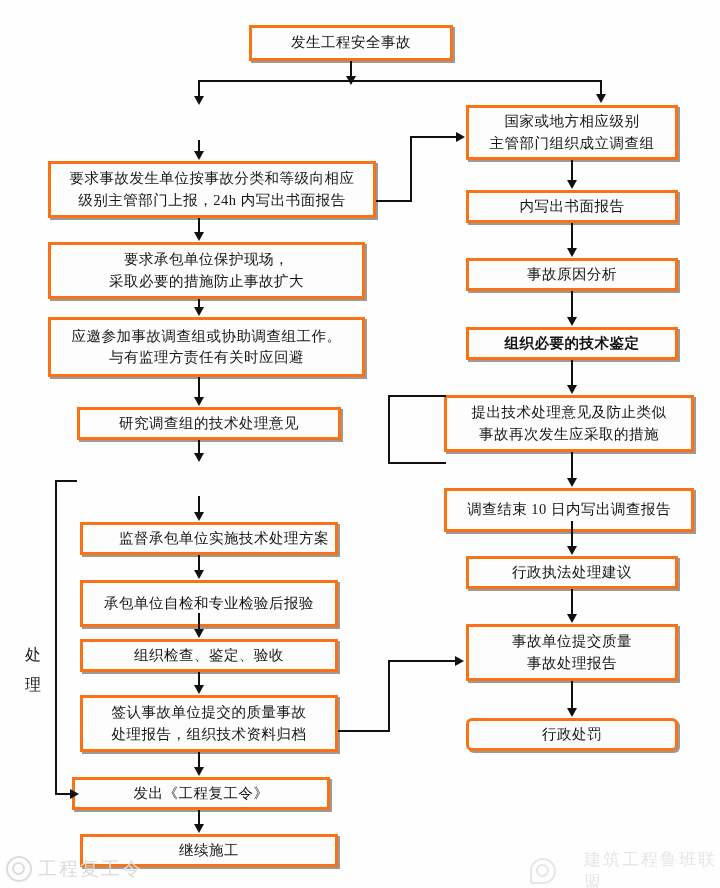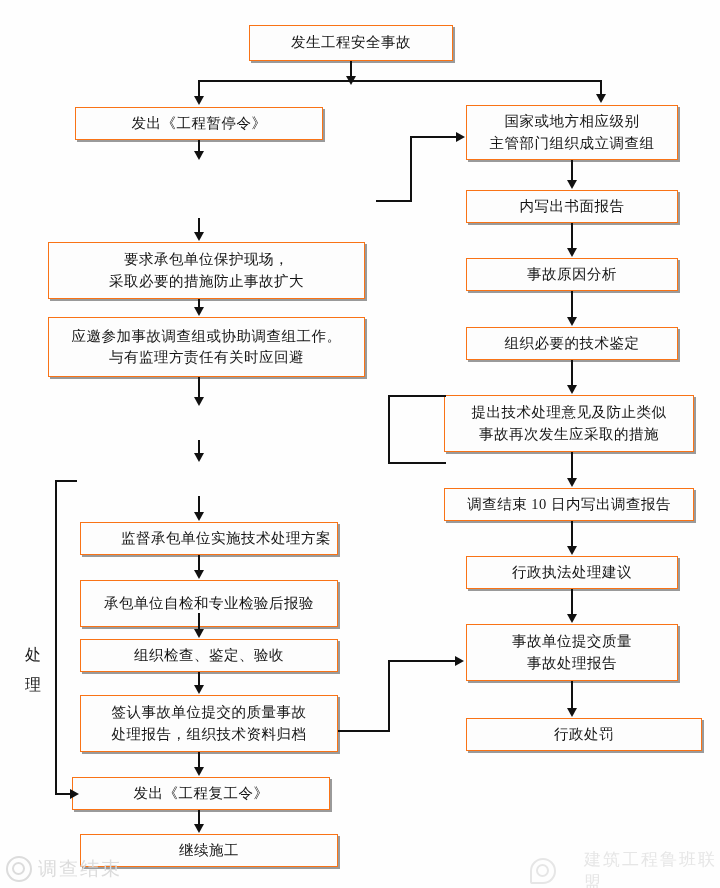--- a/index.html
+++ b/index.html
@@ -17,21 +17,21 @@
     height: 888px;
     background: #fefefe;
     overflow: hidden;
   }
 
   
   .node {
     position: absolute;
     box-sizing: border-box;
     background: #fdfdfd;
-    border: 1px solid #f97316;
+    border: 3px solid #f97316;
     box-shadow: 2px 2px 0 0 #9a9a9a;
     display: flex;
     align-items: center;
     justify-content: center;
     text-align: center;
     font-size: 14.5px;
     line-height: 1.45;
     letter-spacing: 0.5px;
     color: #141414;
     padding: 2px 6px;
@@ -106,35 +106,39 @@
 </style>
 </head>
 <body>
 
 <div id="canvas">
 
   <div class="node" style="left:249px; top:25px; width:204px; height:36px;">
     <span>发生工程安全事故</span>
   </div>
 
-  <div class="node" style="left:75px; top:107px; width:248px; height:33px;">
-    <span>发出《工程暂停令》</span>
-  </div>
-
+
+  <div class="node" style="left:48px; top:161px; width:328px; height:57px;">
+    <span>要求事故发生单位按事故分类和等级向相应
+级别主管部门上报，24h 内写出书面报告</span>
+  </div>
 
   <div class="node" style="left:48px; top:242px; width:317px; height:57px;">
     <span>要求承包单位保护现场，
 采取必要的措施防止事故扩大</span>
   </div>
 
   <div class="node" style="left:48px; top:317px; width:317px; height:60px;">
     <span>应邀参加事故调查组或协助调查组工作。
 与有监理方责任有关时应回避</span>
   </div>
 
+  <div class="node" style="left:77px; top:407px; width:264px; height:33px;">
+    <span>研究调查组的技术处理意见</span>
+  </div>
 
 
   <div class="node" style="left:80px; top:522px; width:258px; height:33px;justify-content:flex-end;">
     <span>监督承包单位实施技术处理方案</span>
   </div>
 
   <div class="node" style="left:80px; top:580px; width:258px; height:47px;">
     <span>承包单位自检和专业检验后报验</span>
   </div>
 
@@ -161,43 +165,43 @@
   </div>
 
   <div class="node" style="left:466px; top:190px; width:212px; height:33px;">
     <span>内写出书面报告</span>
   </div>
 
   <div class="node" style="left:466px; top:258px; width:212px; height:33px;">
     <span>事故原因分析</span>
   </div>
 
-  <div class="node" style="left:466px; top:327px; width:212px; height:33px;">
+  <div class="node" style="left:466px; top:327px; width:212px; height:33px;font-weight:bold;">
     <span>组织必要的技术鉴定</span>
   </div>
 
   <div class="node" style="left:444px; top:395px; width:250px; height:57px;">
     <span>提出技术处理意见及防止类似
 事故再次发生应采取的措施</span>
   </div>
 
-  <div class="node" style="left:444px; top:488px; width:250px; height:33px;">
+  <div class="node" style="left:444px; top:488px; width:250px; height:44px;">
     <span>调查结束 10 日内写出调查报告</span>
   </div>
 
   <div class="node" style="left:466px; top:556px; width:212px; height:33px;">
     <span>行政执法处理建议</span>
   </div>
 
   <div class="node" style="left:466px; top:624px; width:212px; height:57px;">
     <span>事故单位提交质量
 事故处理报告</span>
   </div>
 
-  <div class="node" style="left:466px; top:718px; width:236px; height:33px;">
+  <div class="node" style="left:466px; top:718px; width:212px; height:33px;border-radius:6px;">
     <span>行政处罚</span>
   </div>
 
   <div class="ln lnv" style="left:350px; top:61px; height:17px;"></div>
   <div class="arrow arrow-down" style="left:346px; top:76px;"></div>
   <div class="ln lnh" style="left:198px; top:80px; width:403px;"></div>
   <div class="ln lnv" style="left:198px; top:80px; height:17px;"></div>
   <div class="arrow arrow-down" style="left:194px; top:96px;"></div>
   <div class="ln lnv" style="left:600px; top:80px; height:15px;"></div>
   <div class="arrow arrow-down" style="left:596px; top:94px;"></div>
@@ -275,21 +279,21 @@
 
   <div class="ln lnh" style="left:338px; top:730px; width:52px;"></div>
   <div class="ln lnv" style="left:388px; top:660px; height:71px;"></div>
   <div class="ln lnh" style="left:388px; top:660px; width:68px;"></div>
   <div class="arrow arrow-right" style="left:455px; top:656px;"></div>
 
   <div class="side-label" style="left:16px; top:640px;">处理</div>
 
   <div class="wm wm-left">
     <span class="wm-mark"></span>
-    <span>调查结束</span>
+    <span>工程复工令</span>
   </div>
 
   <div class="wm wm-right">
     <span class="wm-mark"></span>
     <span>建筑工程鲁班联盟</span>
   </div>
 
 </div>
 
 </body></html>

